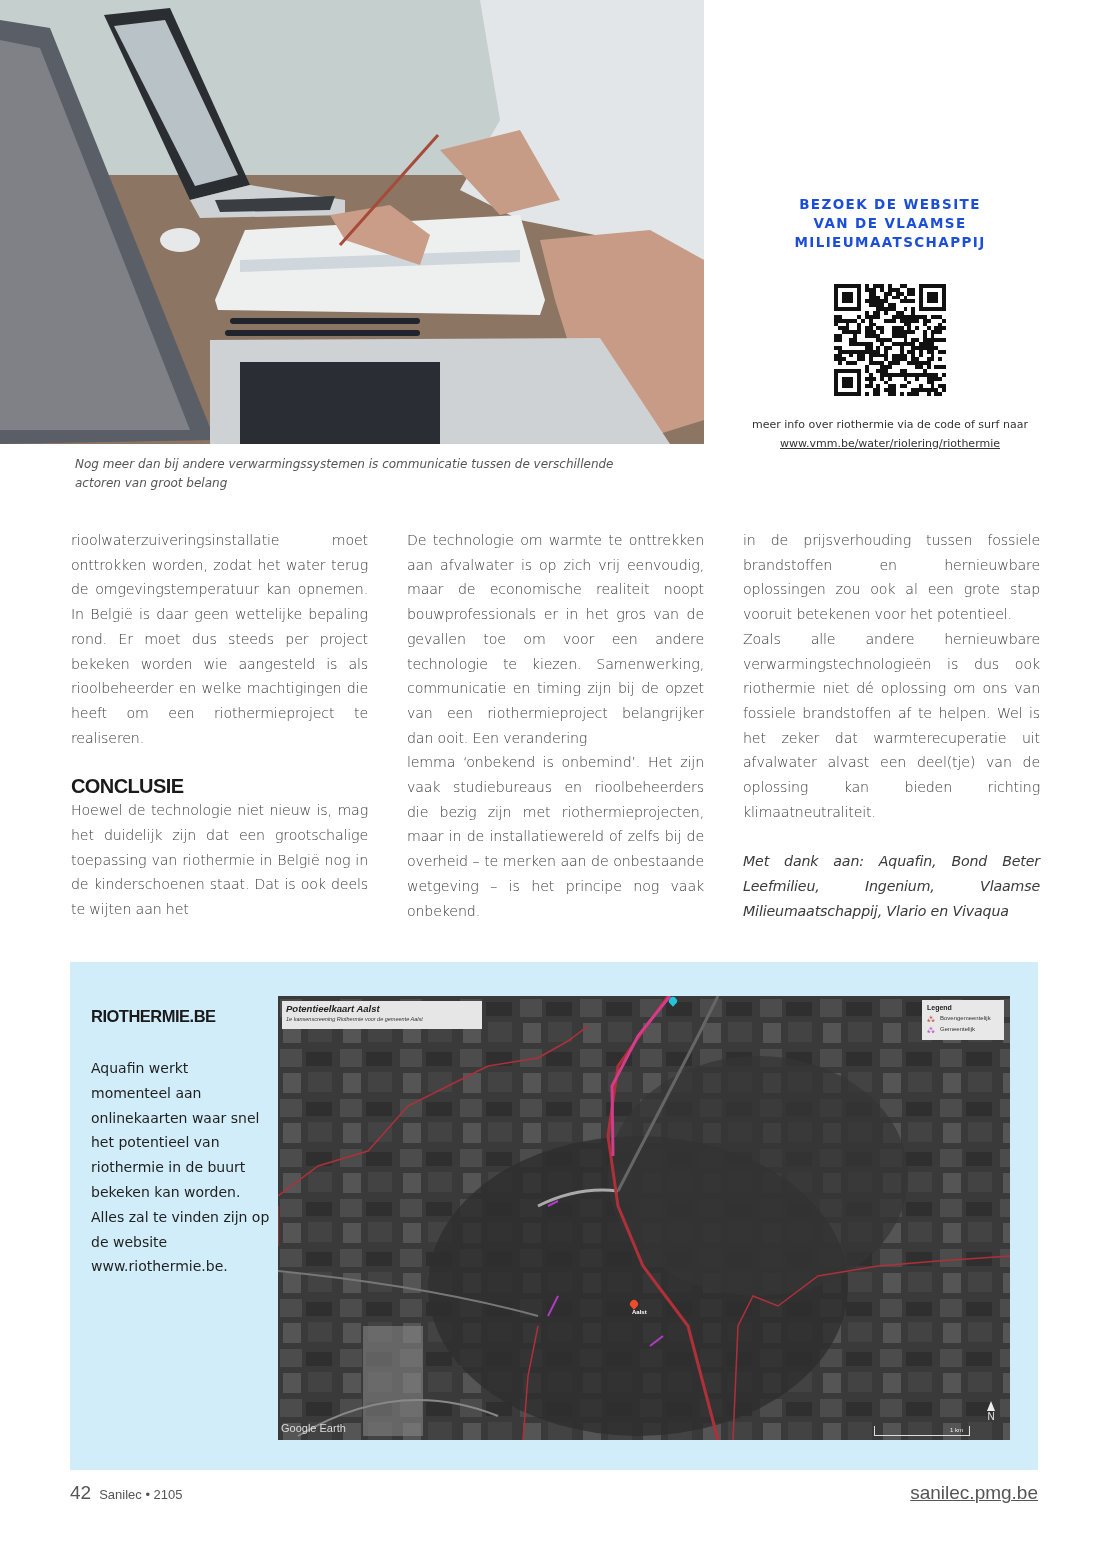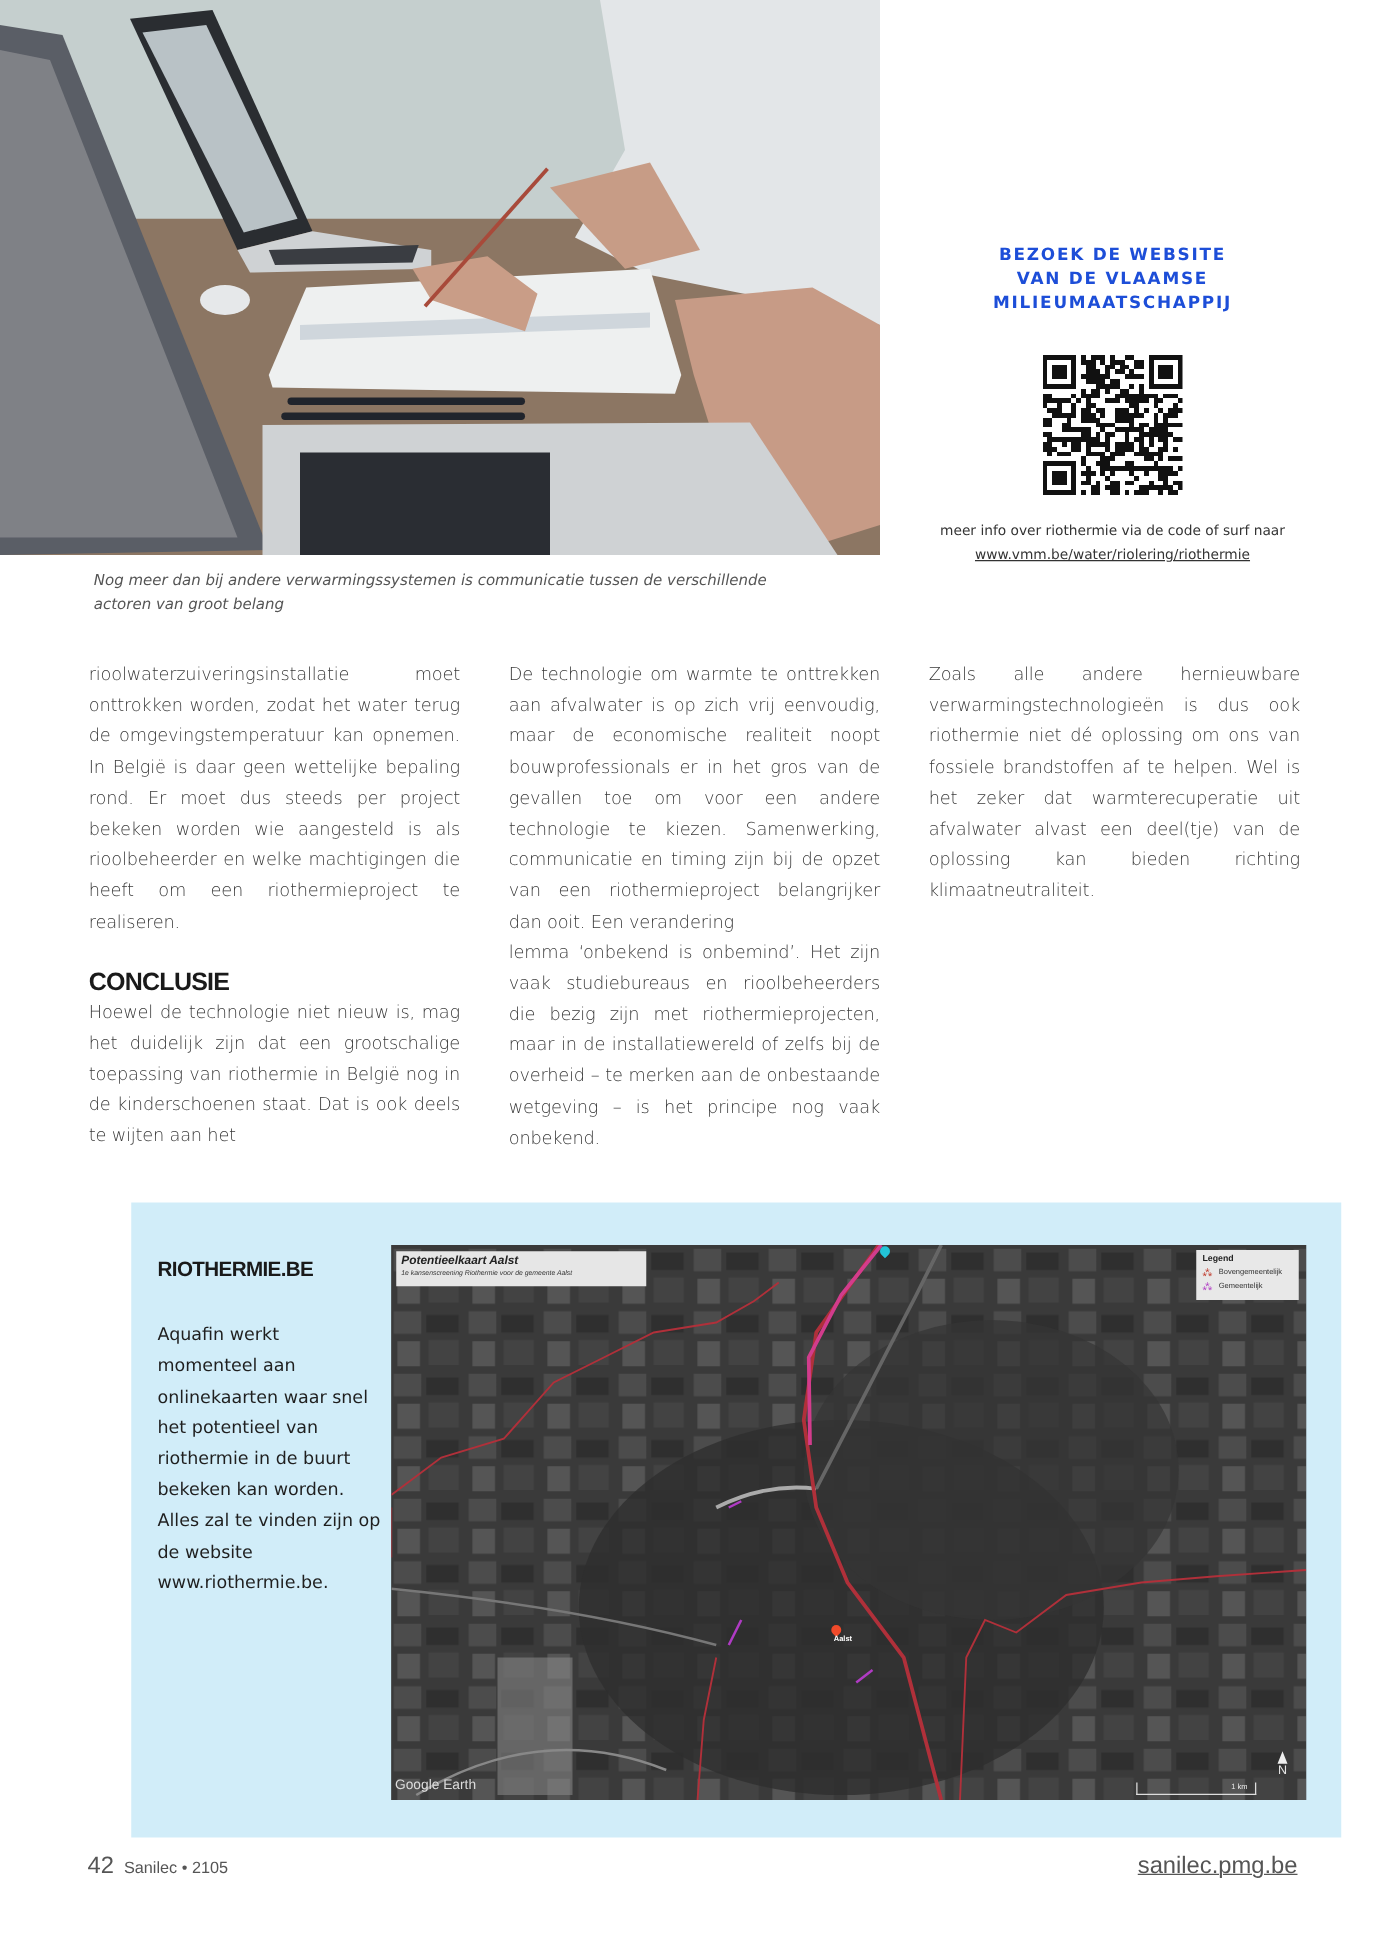--- a/index.html
+++ b/index.html
@@ -40,21 +40,21 @@
     .col-3 { left: 743px; }
     .col p { margin: 0; }
     .col h2 {
       font-family: "Liberation Sans", sans-serif; font-weight: bold; font-size: 20px; line-height: 24px;
       color: #1a1a1a; letter-spacing: -0.6px; margin-top: 24px; margin-bottom: 0px;
     }
     .col .thanks { font-style: italic; margin-top: 24.7px; }
 
     
     .info-box {
-      position: absolute; left: 70px; top: 962px; width: 968px; height: 508px; background: #d1edf9; margin-left: 35px;
+      position: absolute; left: 70px; top: 962px; width: 968px; height: 508px; background: #d1edf9;
     }
     .info-title {
       position: absolute; left: 21px; top: 45px; font-family: "Liberation Sans", sans-serif;
       font-weight: bold; font-size: 16.5px; color: #1a1a1a; letter-spacing: -0.5px;
     }
     .info-text {
       position: absolute; left: 21px; top: 94px; width: 180px;
       font-family: "DejaVu Sans", sans-serif; font-size: 14px; line-height: 24.8px; color: #1f1f1f;
     }
 
@@ -535,21 +535,23 @@
 <div class="col col-1">
   <p>rioolwaterzuiveringsinstallatie moet onttrokken worden, zodat het water terug de omgevingstemperatuur kan opnemen. In België is daar geen wettelijke bepaling rond. Er moet dus steeds per project bekeken worden wie aangesteld is als rioolbeheerder en welke machtigingen die heeft om een riothermieproject te realiseren.</p>
   <h2>CONCLUSIE</h2>
   <p>Hoewel de technologie niet nieuw is, mag het duidelijk zijn dat een grootschalige toepassing van riothermie in België nog in de kinderschoenen staat. Dat is ook deels te wijten aan het</p>
 </div>
 <div class="col col-2">
   <p>De technologie om warmte te onttrekken aan afvalwater is op zich vrij eenvoudig, maar de economische realiteit noopt bouwprofessionals er in het gros van de gevallen toe om voor een andere technologie te kiezen. Samenwerking, communicatie en timing zijn bij de opzet van een riothermieproject belangrijker dan ooit. Een verandering</p>
   <p>lemma ‘onbekend is onbemind’. Het zijn vaak studiebureaus en rioolbeheerders die bezig zijn met riothermieprojecten, maar in de installatiewereld of zelfs bij de overheid – te merken aan de onbestaande wetgeving – is het principe nog vaak onbekend.</p>
 </div>
 <div class="col col-3">
+  <p>in de prijsverhouding tussen fossiele brandstoffen en hernieuwbare oplossingen zou ook al een grote stap vooruit betekenen voor het potentieel.</p>
   <p>Zoals alle andere hernieuwbare verwarmingstechnologieën is dus ook riothermie niet dé oplossing om ons van fossiele brandstoffen af te helpen. Wel is het zeker dat warmterecuperatie uit afvalwater alvast een deel(tje) van de oplossing kan bieden richting klimaatneutraliteit.</p>
+  <p class="thanks">Met dank aan: Aquafin, Bond Beter Leefmilieu, Ingenium, Vlaamse Milieumaatschappij, Vlario en Vivaqua</p>
 </div>
 
 <div class="info-box">
   <div class="info-title">RIOTHERMIE.BE</div>
   <div class="info-text">Aquafin werkt momenteel aan onlinekaarten waar snel het potentieel van riothermie in de buurt bekeken kan worden. Alles zal te vinden zijn op de website www.riothermie.be.</div>
 
   <div class="map">
     <svg class="base" viewBox="0 0 732 444">
       <defs>
         <pattern id="fields" width="60" height="50" patternUnits="userSpaceOnUse">

